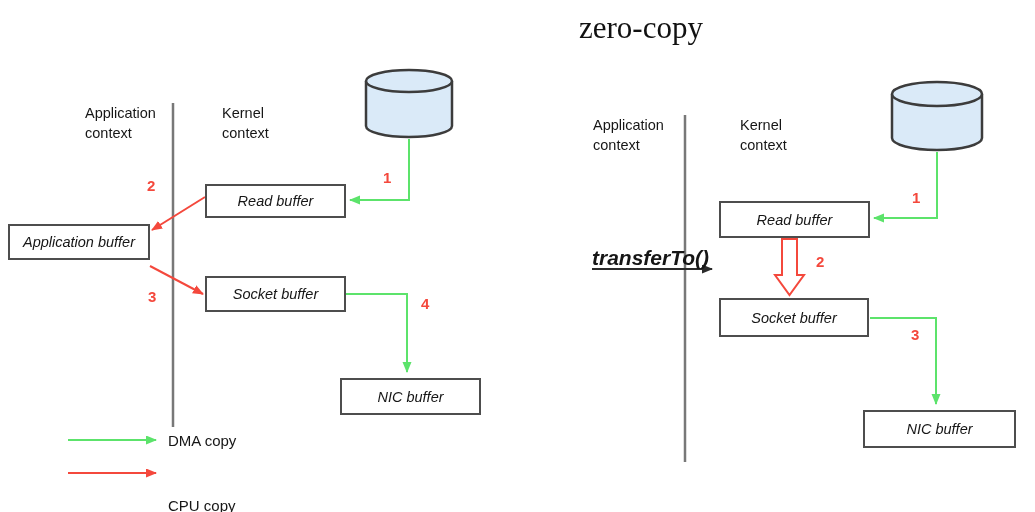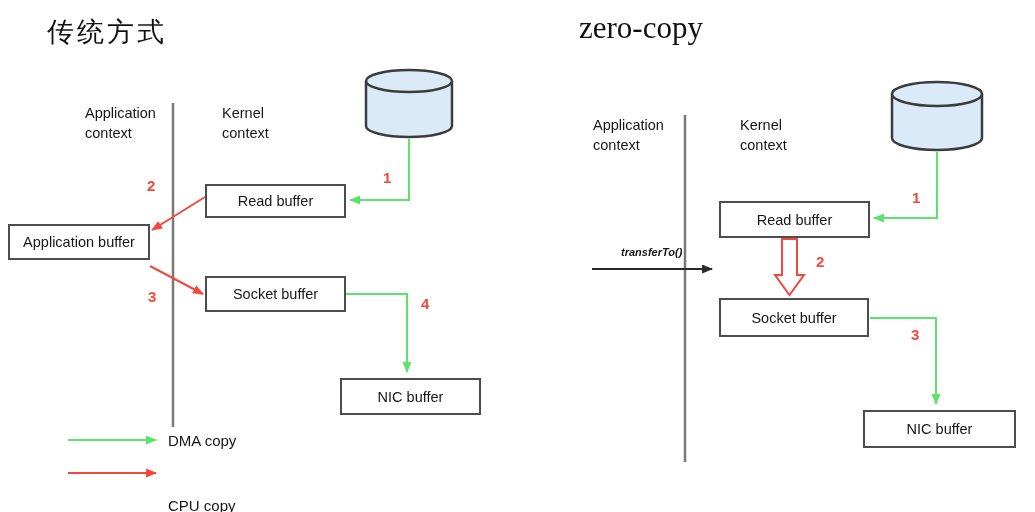--- a/index.html
+++ b/index.html
@@ -26,28 +26,28 @@
   .diagram-title-serif{
     font-family:"Liberation Serif","DejaVu Serif",serif;
     font-size:31px;color:#111;
   }
   .ctx-label{
     font-size:14.5px;line-height:1.35;white-space:pre-line;color:#161616;
   }
   .buf-box{
     position:absolute;border:2px solid var(--box-border);background:#fff;
     display:flex;align-items:center;justify-content:center;
-    font-size:14.5px;color:#161616;box-sizing:border-box;
+    font-size:14.5px;color:#161616;box-sizing:border-box;font-style:italic;
   }
   .step-num{
     position:absolute;color:var(--cpu-red);font-weight:bold;font-size:15px;
   }
   .legend-label{position:absolute;font-size:15px;color:#161616;}
   .call-label{
-    position:absolute;font-size:11px;font-style:italic;font-weight:bold;color:#161616;margin-left:29px;
+    position:absolute;font-size:21px;font-style:italic;font-weight:bold;color:#161616;
   }
   .stroke-green{stroke:var(--dma-green);stroke-width:2;fill:none;}
   .stroke-red{stroke:var(--cpu-red);stroke-width:2;fill:none;}
   .stroke-black{stroke:#2b2b2b;stroke-width:2;fill:none;}
   .stroke-gray{stroke:var(--line-gray);stroke-width:2.5;fill:none;}
   .cyl{fill:var(--cylinder-fill);stroke:#3c3c3c;stroke-width:2.5;}
   .hollow-arrow{fill:#fff;stroke:var(--cpu-red);stroke-width:2;stroke-linejoin:miter;}
   .mk-green{fill:var(--dma-green);}
   .mk-red{fill:var(--cpu-red);}
   .mk-black{fill:#2b2b2b;}
@@ -97,21 +97,20 @@
 
     <path class="stroke-green" d="M937,152 V218 H874" marker-end="url(#arrG)"></path>
 
     <line class="stroke-black" x1="592" y1="269" x2="712" y2="269" marker-end="url(#arrB)"></line>
 
     <polygon class="hollow-arrow" points="782,239 797,239 797,275 804,275 789.5,295 775,275 782,275"></polygon>
 
     <path class="stroke-green" d="M870,318 H936 V404" marker-end="url(#arrG)"></path>
   </svg>
 
-  <div class="abs diagram-title-cn" style="left:47px;top:14px;">传统方式</div>
 
   <div class="abs ctx-label" style="left:85px;top:104px;">Application
 context</div>
   <div class="abs ctx-label" style="left:222px;top:104px;">Kernel
 context</div>
 
   <div class="buf-box" style="left:205px;top:184px;width:141px;height:34px;">Read buffer</div>
   <div class="buf-box" style="left:8px;top:224px;width:142px;height:36px;">Application buffer</div>
   <div class="buf-box" style="left:205px;top:276px;width:141px;height:36px;">Socket buffer</div>
   <div class="buf-box" style="left:340px;top:378px;width:141px;height:37px;">NIC buffer</div>

